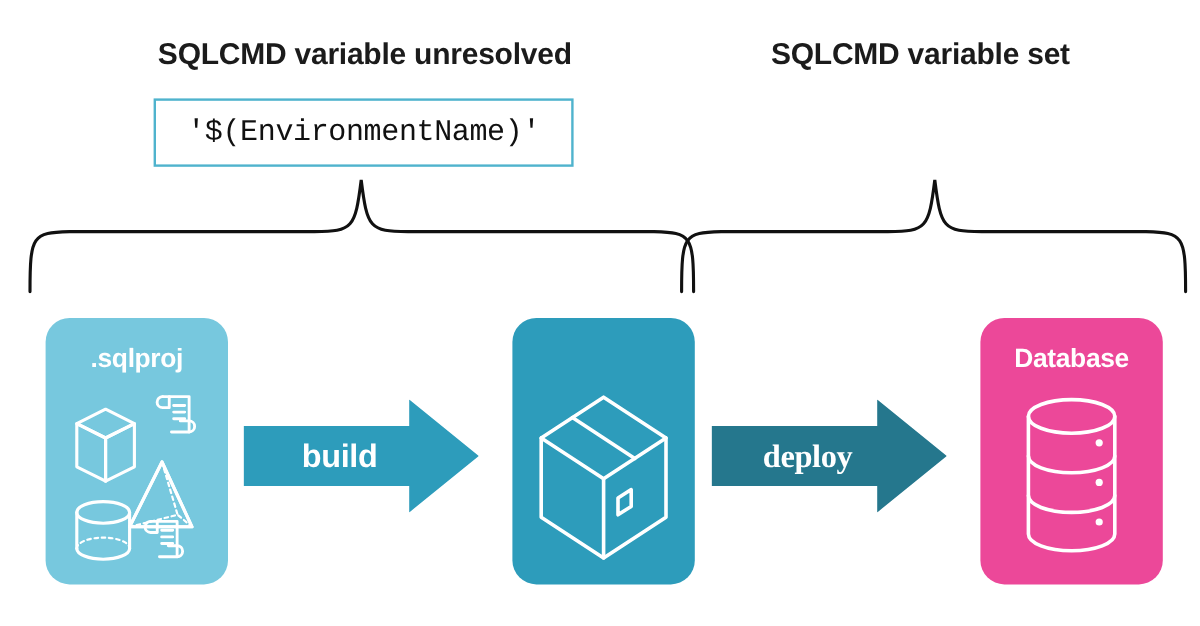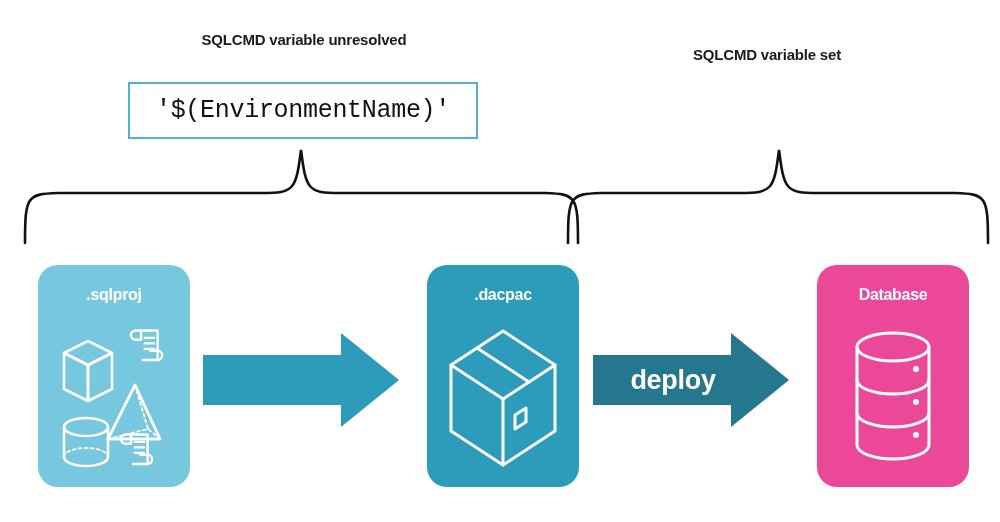--- a/index.html
+++ b/index.html
@@ -19,28 +19,28 @@
     position: absolute;
     left: 0; top: 0;
     width: 1000px;
     height: 522px;
   }
 
   
   .heading {
     position: absolute;
     font-weight: bold;
-    font-size: 15px;
+    font-size: 25px;
     color: #1b1b1b;
     letter-spacing: -0.2px;
     text-align: center;
     white-space: nowrap;
   }
   #heading-left  { left: 118px; top: 31px; width: 372px; }
-  #heading-right { left: 636px; top: 46px; width: 262px; }
+  #heading-right { left: 636px; top: 31px; width: 262px; }
 
   
   .value-box {
     position: absolute;
     border: 2px solid #4fb3cd;
     background: #ffffff;
     box-sizing: border-box;
     display: flex;
     align-items: center;
     justify-content: center;
@@ -76,41 +76,41 @@
   #card-database { left: 817px; background: #ec4899; }
 
   .card-title {
     position: absolute;
     left: 0;
     top: 21px;
     width: 100%;
     text-align: center;
     color: #ffffff;
     font-weight: bold;
-    font-size: 16px;
+    font-size: 22px;
     letter-spacing: -0.3px;
     white-space: nowrap;
   }
   .card-art {
     position: absolute;
     left: 0;
     top: 52px;
     width: 152px;
     height: 165px;
   }
 
   
   .arrow {
     position: absolute;
     top: 333px;
     width: 196px;
     height: 94px;
   }
   #arrow-build  { left: 203px; }
-  #arrow-deploy { left: 593px; }
+  #arrow-deploy { left: 593px; font-family: Liberation Serif, serif; }
   .arrow-label {
     position: absolute;
     top: 0;
     left: 0;
     width: 160px;
     height: 94px;
     display: flex;
     align-items: center;
     justify-content: center;
     color: #ffffff;
@@ -195,21 +195,20 @@
           <path d="M 6 6 L 30 6 L 30 38 L 14 38"></path>
           <path d="M 6 6 A 5 5 0 0 0 6 16 L 12 16 L 12 6"></path>
           <path d="M 30 38 A 5 5 0 0 0 30 28 L 22 28"></path>
           <path d="M 16 14 L 26 14 M 16 20 L 26 20 M 16 26 L 26 26"></path>
         </g>
       </g>
     </svg>
   </div>
 
   <div class="card" id="card-dacpac">
-    <div class="card-title">.dacpac</div>
     <svg class="card-art" viewBox="0 0 152 165">
       <g fill="none" stroke="#ffffff" stroke-width="3" stroke-linejoin="round" stroke-linecap="round">
         <path d="M 76 14 L 128 48 L 128 114 L 76 148 L 24 114 L 24 48 Z"></path>
         <path d="M 24 48 L 76 82 L 128 48"></path>
         <path d="M 76 82 L 76 148"></path>
         <path d="M 50 31 L 102 65"></path>
         <path d="M 88 98 L 99 91 L 99 105 L 88 112 Z"></path>
       </g>
     </svg>
   </div>
@@ -226,20 +225,21 @@
         <circle cx="99" cy="85" r="3" fill="#ffffff" stroke="none"></circle>
         <circle cx="99" cy="118" r="3" fill="#ffffff" stroke="none"></circle>
       </g>
     </svg>
   </div>
 
   <div class="arrow" id="arrow-build">
     <svg viewBox="0 0 196 94" width="196" height="94">
       <path d="M 0 22 L 138 22 L 138 0 L 196 47 L 138 94 L 138 72 L 0 72 Z" fill="#2d9cbb"></path>
     </svg>
+    <div class="arrow-label">build</div>
   </div>
 
   <div class="arrow" id="arrow-deploy">
     <svg viewBox="0 0 196 94" width="196" height="94">
       <path d="M 0 22 L 138 22 L 138 0 L 196 47 L 138 94 L 138 72 L 0 72 Z" fill="#25778d"></path>
     </svg>
     <div class="arrow-label">deploy</div>
   </div>
 
 </div>

